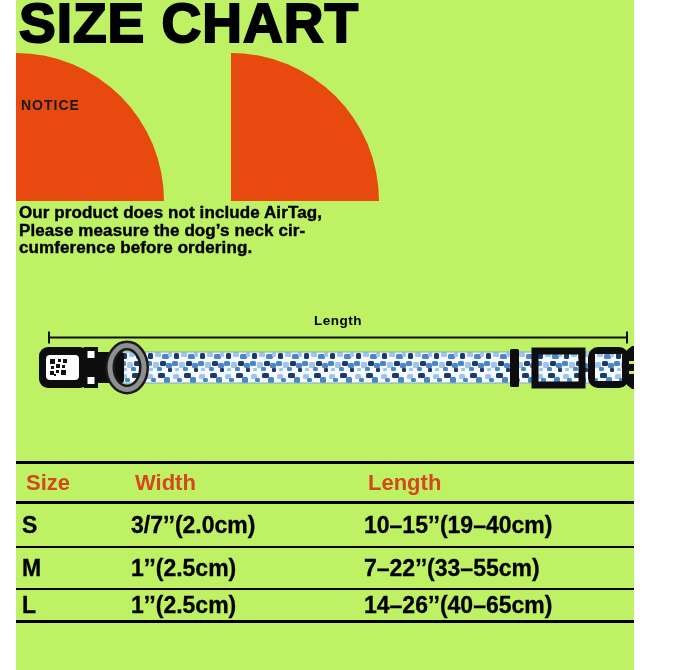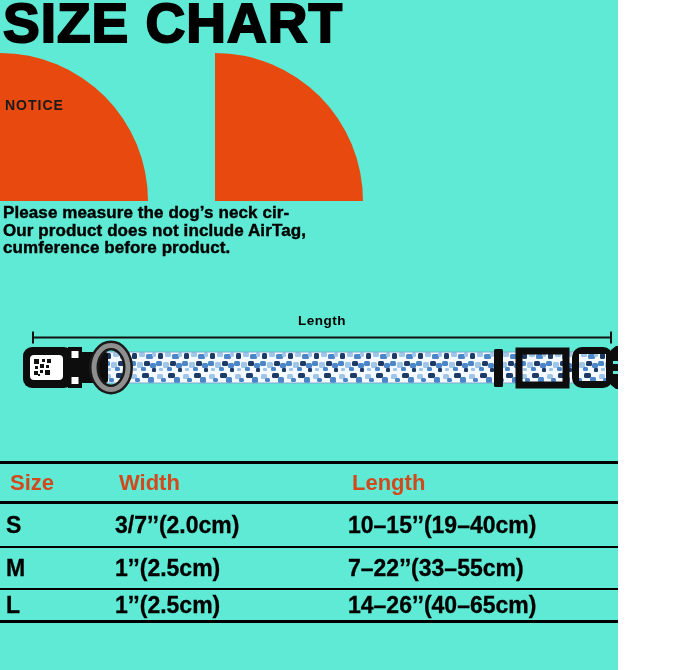--- a/index.html
+++ b/index.html
@@ -1,17 +1,17 @@
 <!DOCTYPE html>
 <html style="--accent-orange: #E8490F; --table-header: #D2491E; --strap-light: #9fc5e8; --strap-mid: #4a86c8; --strap-dark: #1d3a66; --strap-bg: #f4f9ff;"><head>
 <meta charset="utf-8">
 <style>
   html,body{margin:0;padding:0;}
   body{background:#fff;font-family:"Liberation Sans",sans-serif;}
-  .page{position:relative;width:618px;height:670px;background:#5eead4;overflow:hidden;color:#000;}
+  .page{position:relative;width:618px;height:670px;background:#bef264;overflow:hidden;color:#000;margin-left:16px;}
 
   
   .title{position:absolute;left:3px;top:1px;font-size:55px;line-height:0.82;
          font-weight:700;letter-spacing:1px;-webkit-text-stroke:2px #000;}
 
   
   .quarter{position:absolute;top:53px;width:148px;height:148px;
            background:var(--accent-orange,#E8490F);border-radius:0 100% 0 0;}
   .quarter.q1{left:0;text-align:center;}
   .quarter.q2{left:215px;}
@@ -46,23 +46,23 @@
 <div class="page">
 
   <div class="title">SIZE CHART</div>
 
   <div class="quarter q1">
     <div class="notice-label">NOTICE</div>
   </div>
   <div class="quarter q2"></div>
 
   <div class="notice-text">
+    <div>Our product does not include AirTag,</div>
     <div>Please measure the dog’s neck cir-</div>
-    <div>Our product does not include AirTag,</div>
-    <div>cumference before product.</div>
+    <div>cumference before ordering.</div>
   </div>
 
   <div class="figure">
     <svg width="679" height="95" viewBox="0 0 679 95">
       <defs>
         <pattern id="camo" width="26" height="31" patternUnits="userSpaceOnUse">
           <rect width="26" height="31" fill="#f4f9ff"></rect>
           <rect x="1" y="2" width="6" height="5" rx="1.5" fill="#9fc5e8"></rect>
           <rect x="5" y="6" width="5" height="4" rx="1.5" fill="#4a86c8"></rect>
           <rect x="12" y="1" width="7" height="5" rx="1.5" fill="#1d3a66"></rect>

